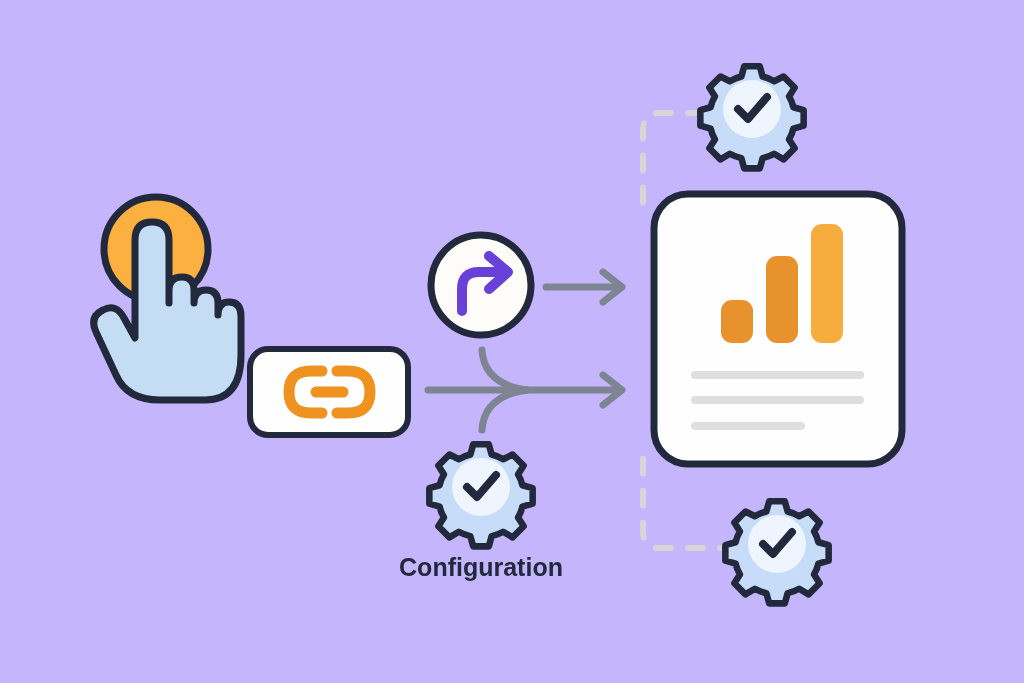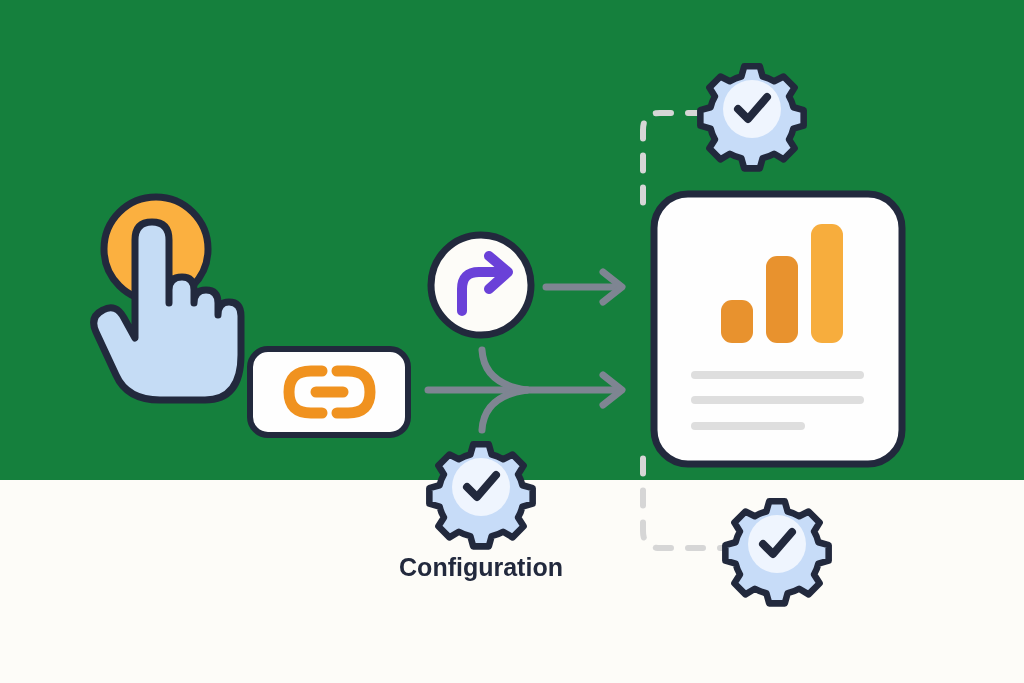--- a/index.html
+++ b/index.html
@@ -9,22 +9,22 @@
   body {
     width: 1024px;
     height: 683px;
     background: #FDFCF8;
     font-family: "Liberation Sans", sans-serif;
     overflow: hidden;
   }
   #canvas {
     position: relative;
     width: 1024px;
-    height: 480px;
-    background: #15803d;
+    height: 683px;
+    background: #c4b5fd;
   }
   #canvas > svg {
     position: absolute;
     left: 0;
     top: 0;
   }
   .diagram-label {
     font-family: "Liberation Sans", sans-serif;
     font-weight: bold;
     font-size: 25px;

